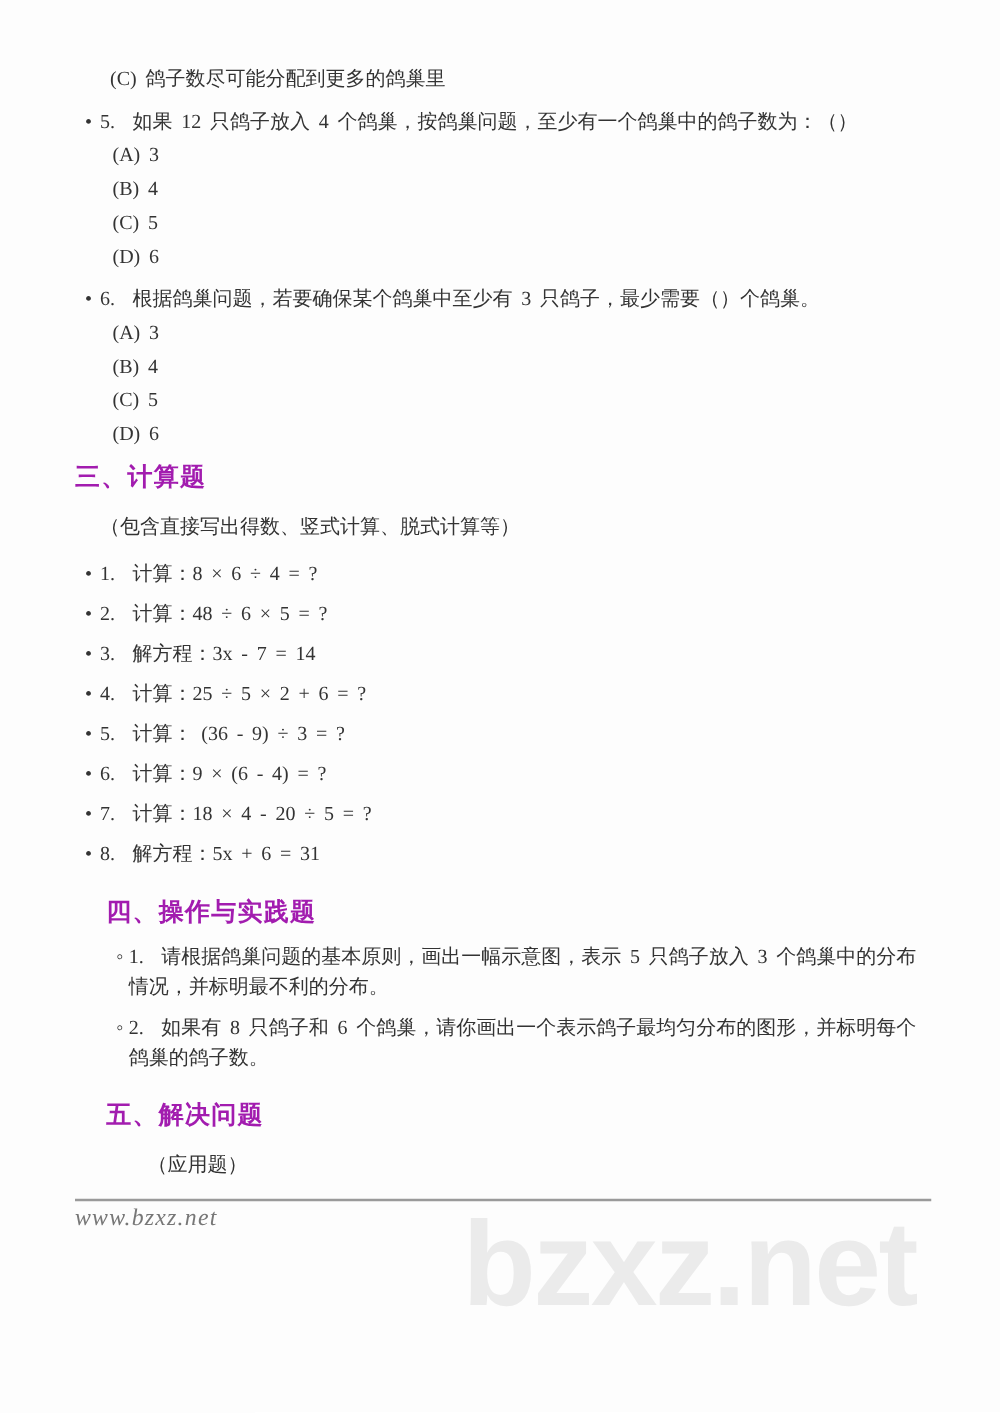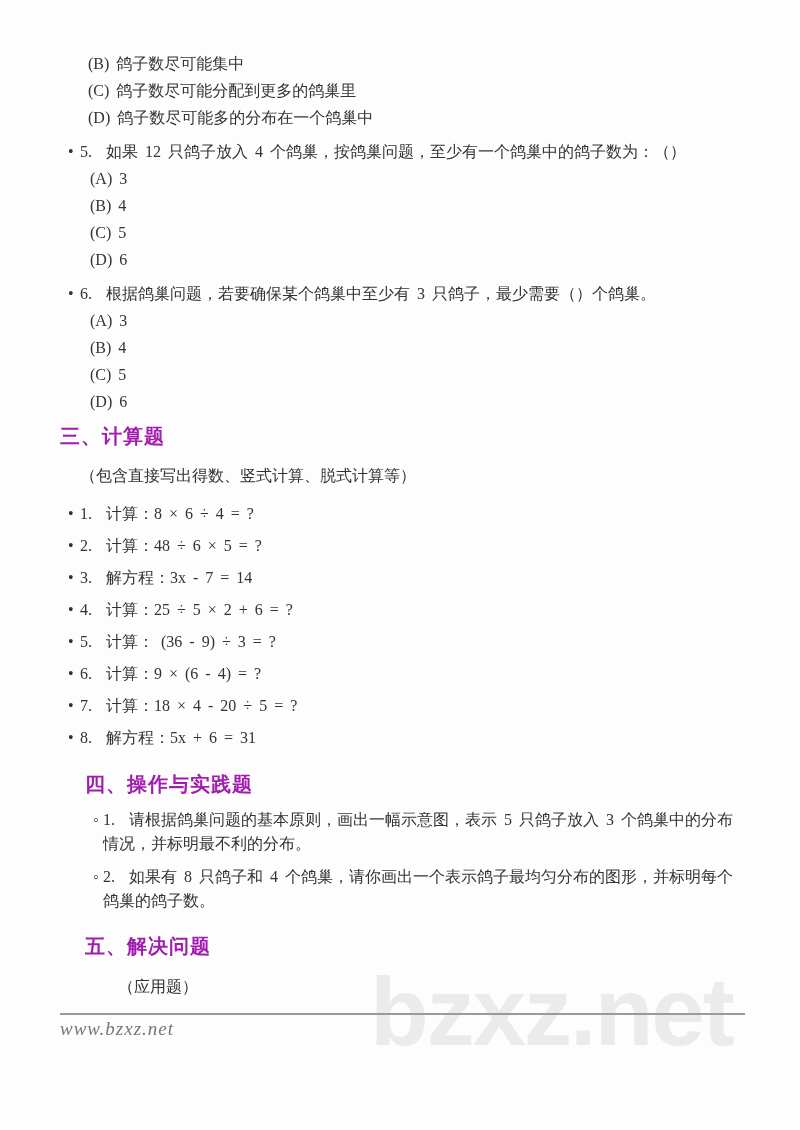--- a/index.html
+++ b/index.html
@@ -78,27 +78,21 @@
 <body>
 
 <div class="page">
 
   <div class="watermark">bzxz.net</div>
 
   <div class="content">
 
     <div class="carry">
       <div>
-        <span class="t">(B) 鸽子数尽可能集中</span>
-      </div>
-      <div>
         <span class="t">(C) 鸽子数尽可能分配到更多的鸽巢里</span>
-      </div>
-      <div>
-        <span class="t">(D) 鸽子数尽可能多的分布在一个鸽巢中</span>
       </div>
     </div>
 
     <div class="q-block">
       <div class="li-row">
         <span class="bullet">•</span>
         <span class="t">5.  如果 12 只鸽子放入 4 个鸽巢，按鸽巢问题，至少有一个鸽巢中的鸽子数为：（）</span>
       </div>
       <div class="q-opts">
         <div>
@@ -181,21 +175,21 @@
 
       <h2>四、操作与实践题</h2>
 
       <div class="prac-list">
         <div class="li-row">
           <span class="bullet">◦</span>
           <span class="t">1.  请根据鸽巢问题的基本原则，画出一幅示意图，表示 5 只鸽子放入 3 个鸽巢中的分布情况，并标明最不利的分布。</span>
         </div>
         <div class="li-row">
           <span class="bullet">◦</span>
-          <span class="t">2.  如果有 8 只鸽子和 4 个鸽巢，请你画出一个表示鸽子最均匀分布的图形，并标明每个鸽巢的鸽子数。</span>
+          <span class="t">2.  如果有 8 只鸽子和 6 个鸽巢，请你画出一个表示鸽子最均匀分布的图形，并标明每个鸽巢的鸽子数。</span>
         </div>
       </div>
 
       <h2 class="h-solve">五、解决问题</h2>
       <div class="note">
         <span class="t">（应用题）</span>
       </div>
 
     </div>
 

